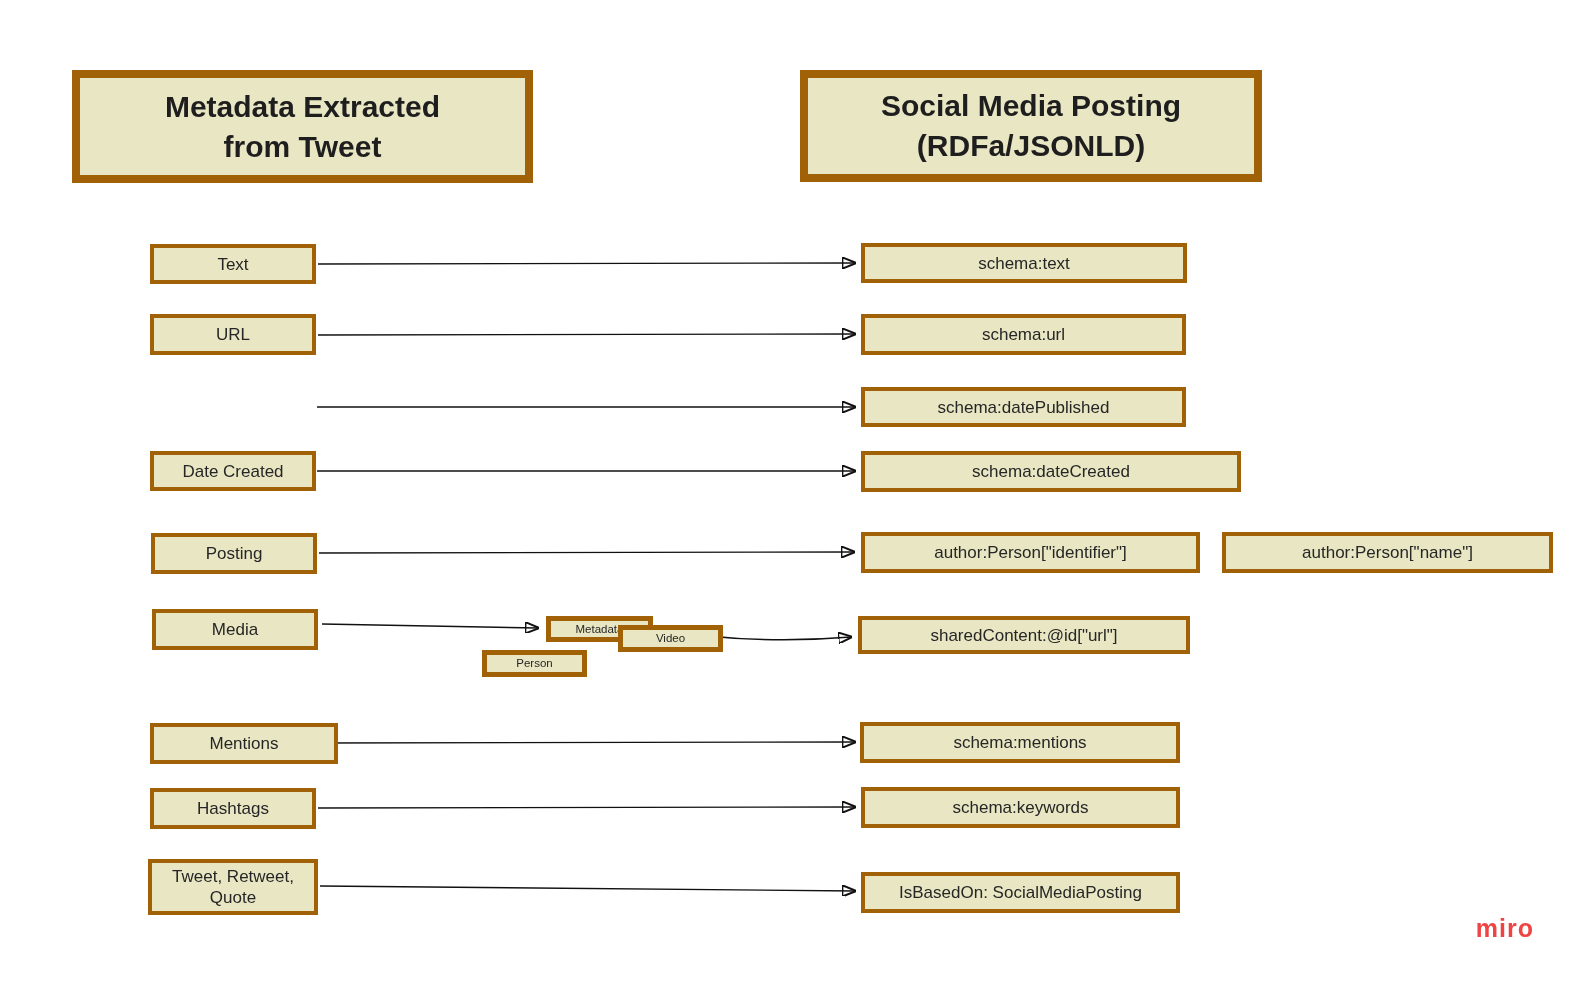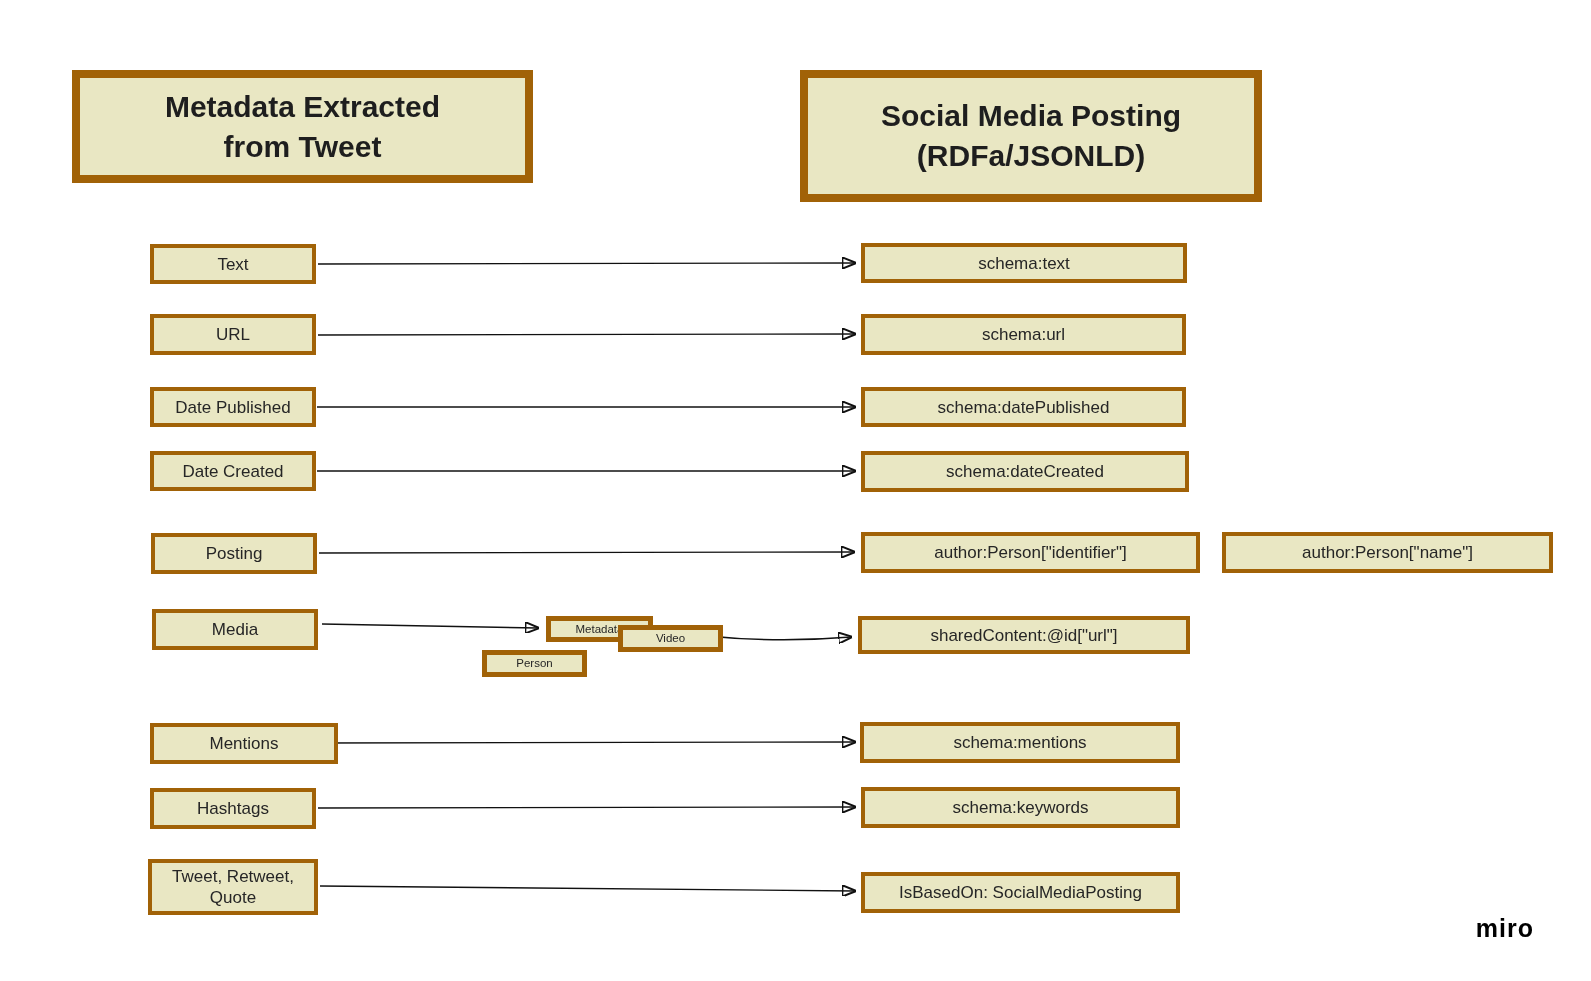--- a/index.html
+++ b/index.html
@@ -49,21 +49,21 @@
     padding: 0;
   }
   .watermark {
     position: absolute;
     z-index: 3;
     right: 57px;
     bottom: 38px;
     font-size: 25px;
     font-weight: bold;
     letter-spacing: 1px;
-    color: #000000;
+    color: #ef4444;
   }
 </style>
 </head>
 <body>
 
 <div class="board">
 
   <svg class="overlay" viewBox="0 0 1591 981">
     <defs>
       <marker id="ah" markerWidth="10" markerHeight="8" refX="9" refY="4" orient="auto">
@@ -79,33 +79,30 @@
     <path d="M655 629 C 725 641, 790 642, 851 637" marker-end="url(#ah)"></path>
     <path d="M318 743 L855 742" marker-end="url(#ah)"></path>
     <path d="M318 808 L855 807" marker-end="url(#ah)"></path>
     <path d="M320 886 L855 891" marker-end="url(#ah)"></path>
   </svg>
 
   <div class="node title" style="left:72px;top:70px;width:461px;height:113px">
     <span>Metadata Extracted</span>
     <span>from Tweet</span>
   </div>
-  <div class="node title" style="left:800px;top:70px;width:462px;height:132px">
+  <div class="node title" style="left:800px;top:70px;width:462px;height:112px">
     <span>Social Media Posting</span>
     <span>(RDFa/JSONLD)</span>
   </div>
 
   <div class="node" style="left:150px;top:244px;width:166px;height:40px">
     <span>Text</span>
   </div>
   <div class="node" style="left:150px;top:314px;width:166px;height:41px">
     <span>URL</span>
-  </div>
-  <div class="node" style="left:150px;top:387px;width:166px;height:40px">
-    <span>Date Published</span>
   </div>
   <div class="node" style="left:150px;top:451px;width:166px;height:40px">
     <span>Date Created</span>
   </div>
   <div class="node" style="left:151px;top:533px;width:166px;height:41px">
     <span>Posting</span>
   </div>
   <div class="node" style="left:152px;top:609px;width:166px;height:41px">
     <span>Media</span>
   </div>
@@ -131,21 +128,21 @@
 
   <div class="node" style="left:861px;top:243px;width:326px;height:40px">
     <span>schema:text</span>
   </div>
   <div class="node" style="left:861px;top:314px;width:325px;height:41px">
     <span>schema:url</span>
   </div>
   <div class="node" style="left:861px;top:387px;width:325px;height:40px">
     <span>schema:datePublished</span>
   </div>
-  <div class="node" style="left:861px;top:451px;width:328px;height:41px">
+  <div class="node" style="left:861px;top:451px;width:380px;height:41px">
     <span>schema:dateCreated</span>
   </div>
   <div class="node" style="left:861px;top:532px;width:339px;height:41px">
     <span>author:Person["identifier"]</span>
   </div>
   <div class="node" style="left:1222px;top:532px;width:331px;height:41px">
     <span>author:Person["name"]</span>
   </div>
   <div class="node" style="left:858px;top:616px;width:332px;height:38px">
     <span>sharedContent:@id["url"]</span>

